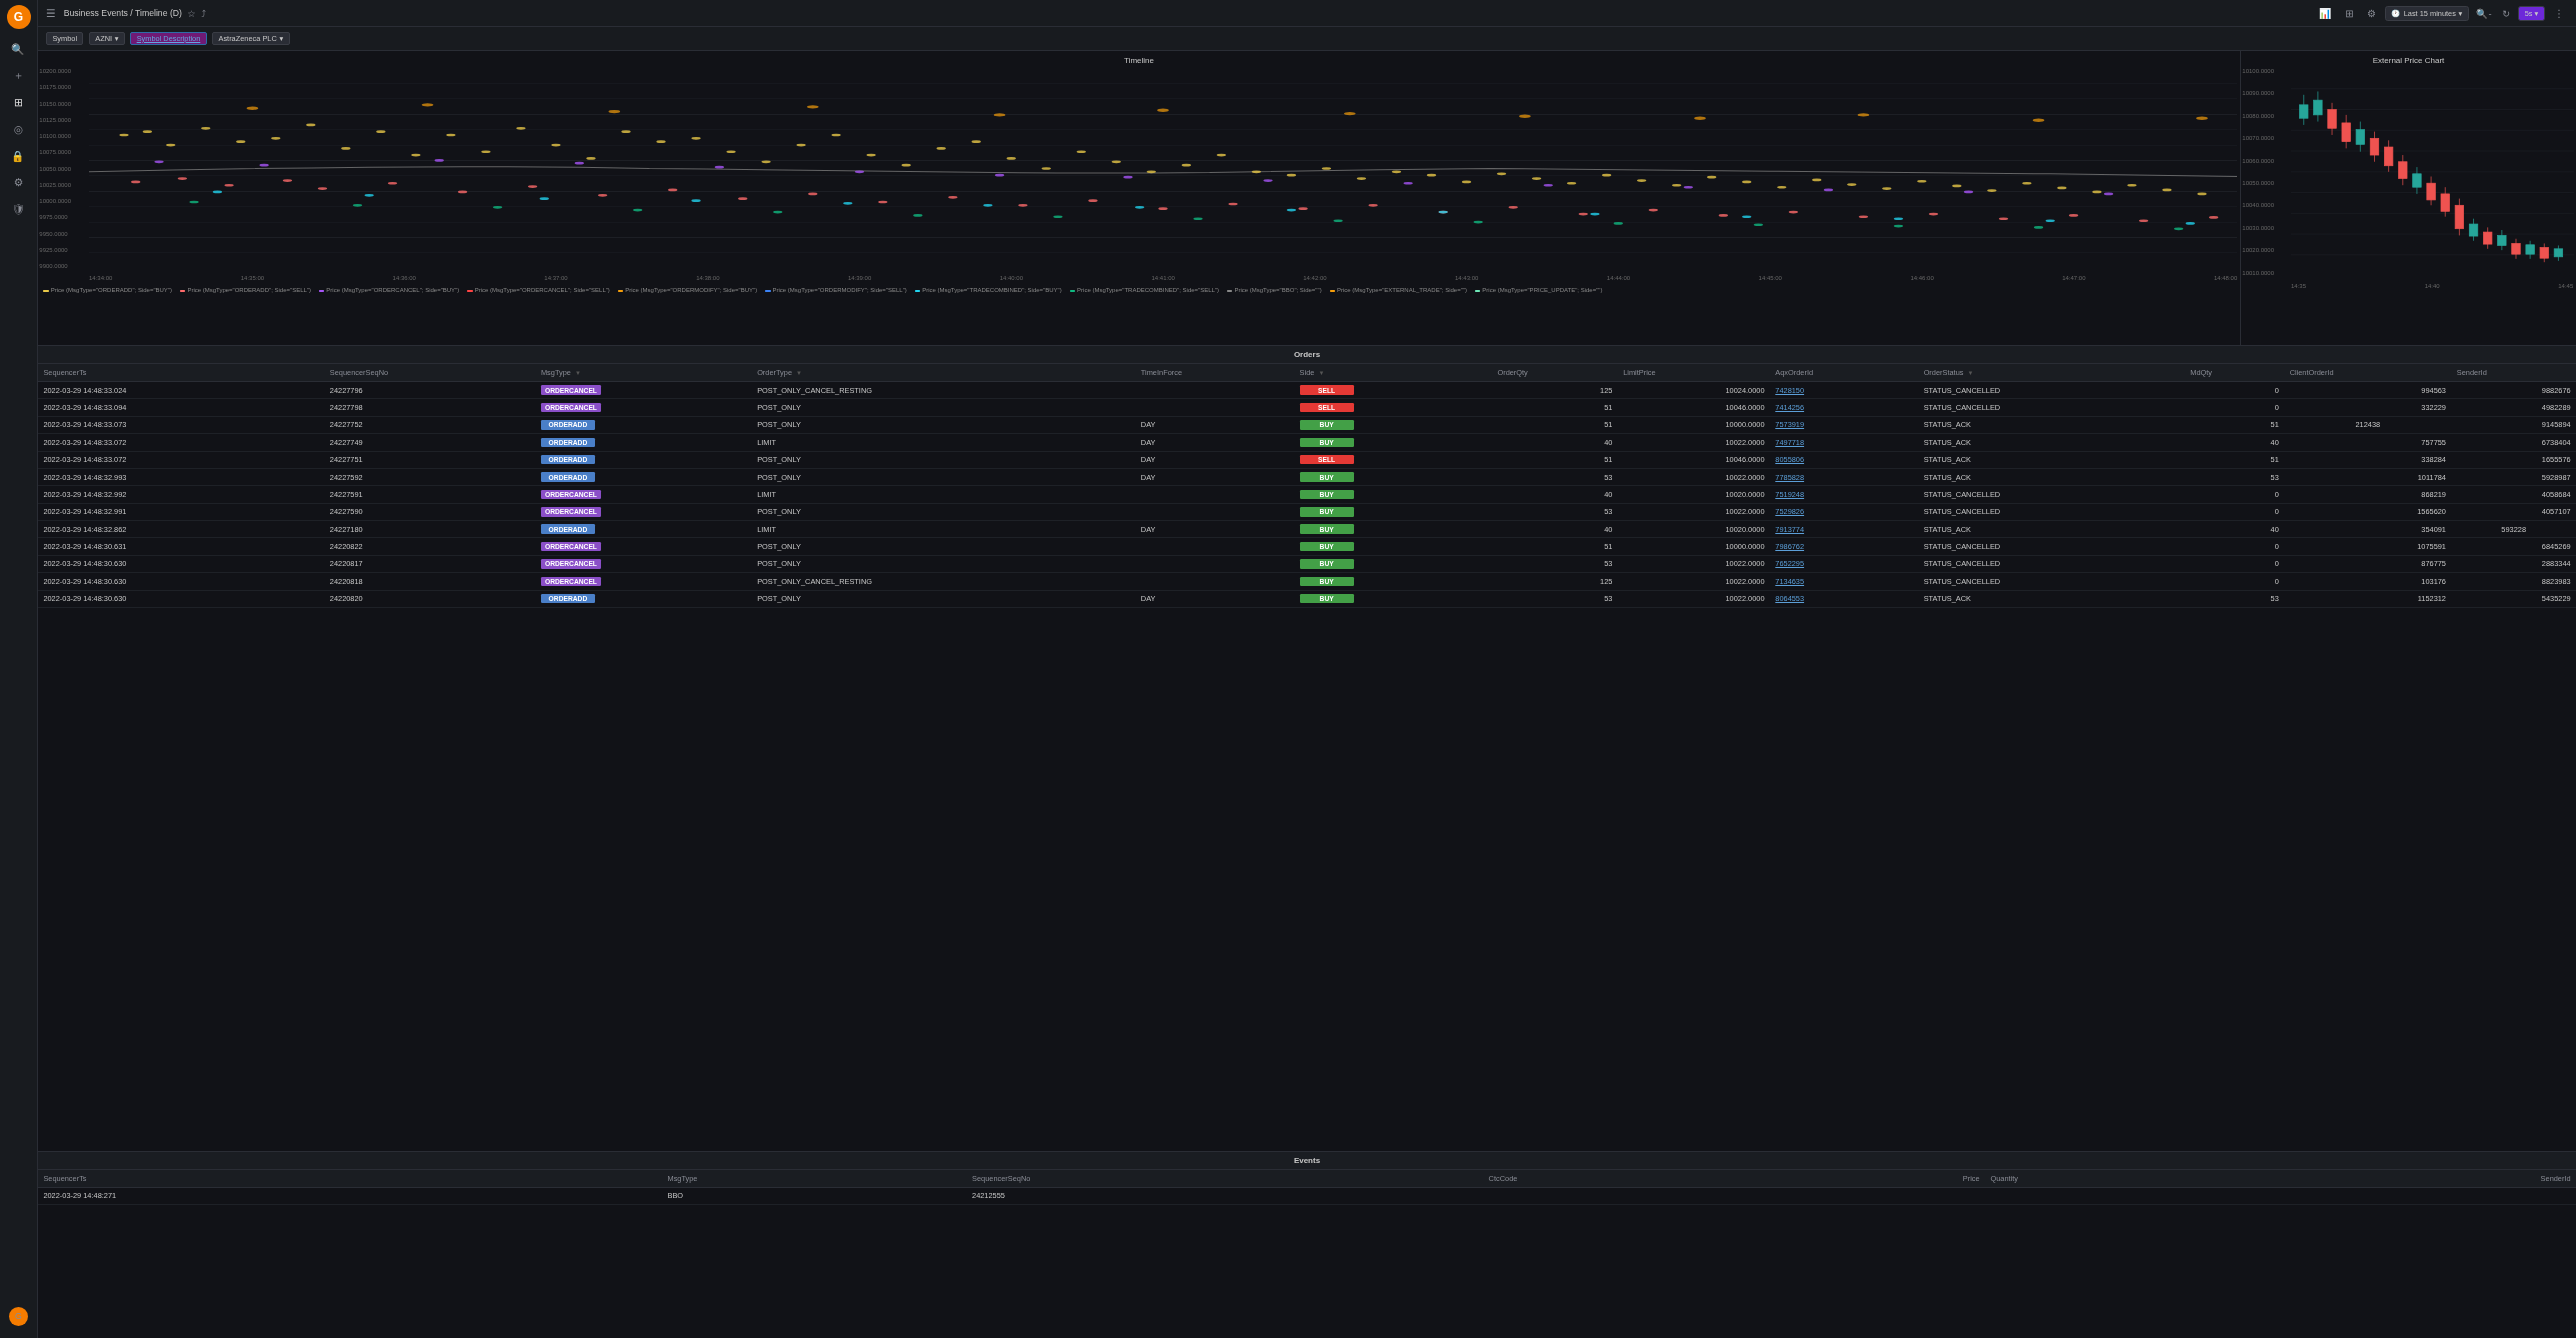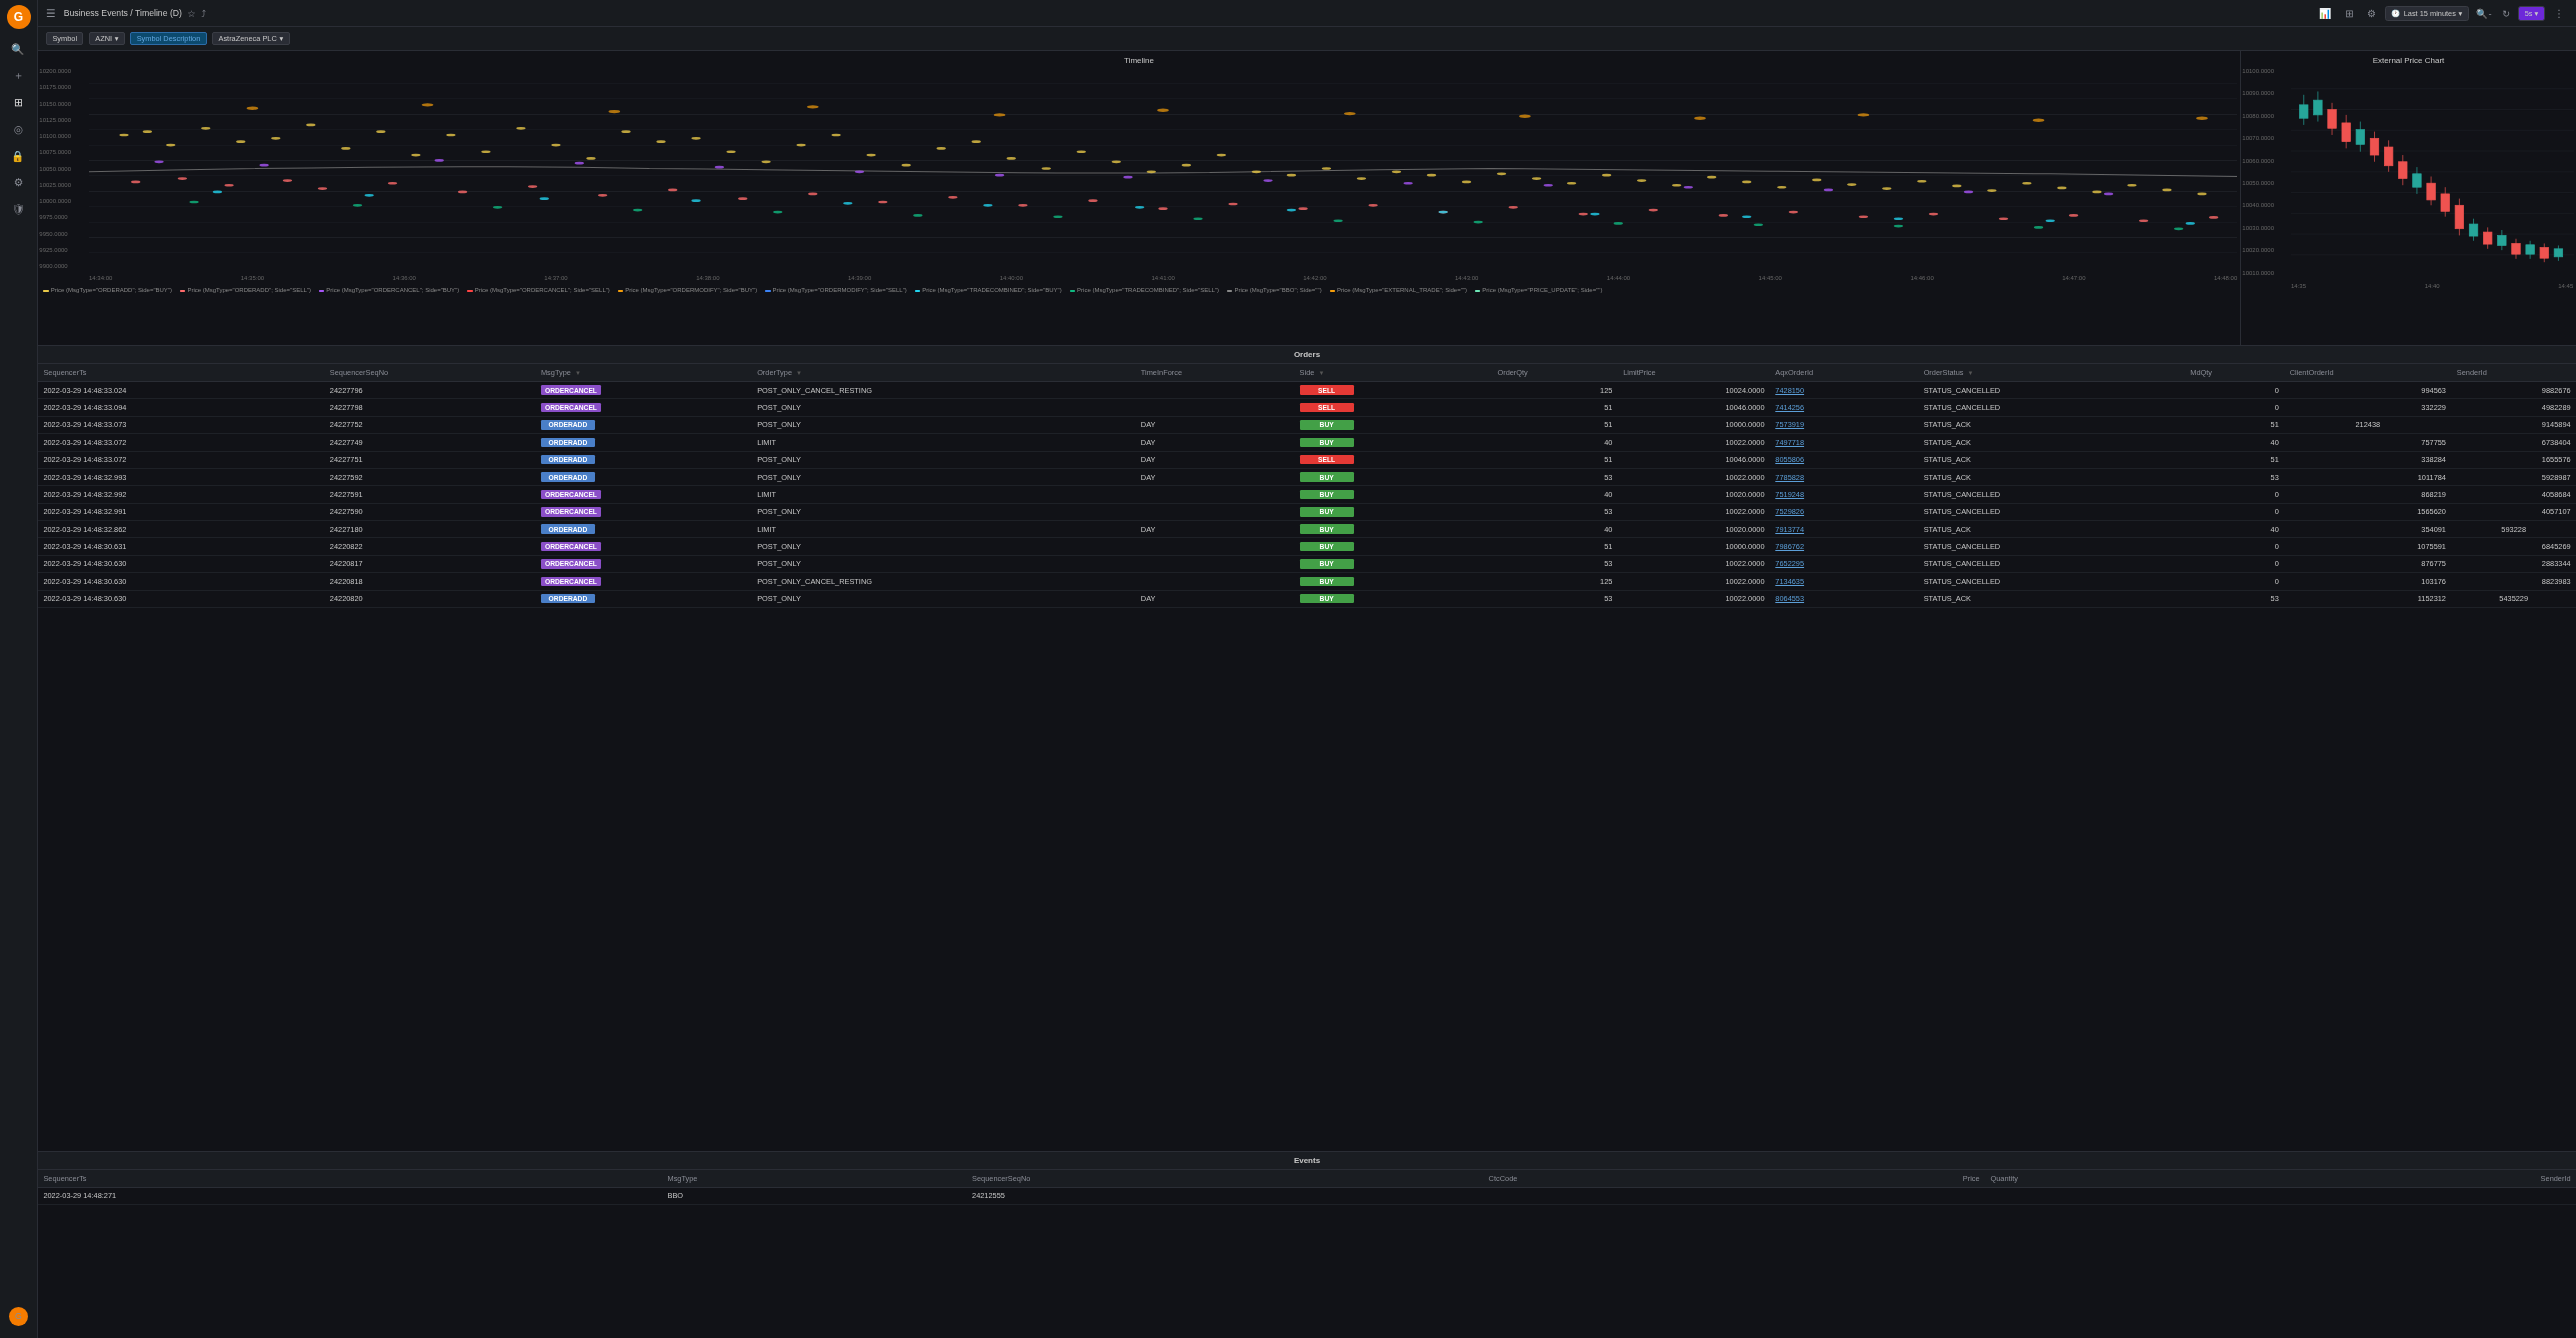--- a/index.html
+++ b/index.html
@@ -148,23 +148,24 @@
       border-radius: 2px;
       color: #c7c7c7;
       font-size: 7.4px;
       padding: 1.3px 5.4px;
       display: flex;
       align-items: center;
       gap: 2.7px;
       cursor: pointer;
     }
     .filter-tag.active-tab {
-      background: #0c4a6e;
+      background: #701a75;
       border-color: #2d6ca8;
       color: #63a7e0;
+      text-decoration: underline;
     }
     .filter-dropdown {
       background: #2a2d35;
       border: 0.7px solid #3a3d45;
       border-radius: 2px;
       color: #c7c7c7;
       font-size: 7.4px;
       padding: 1.3px 5.4px;
       display: flex;
       align-items: center;
@@ -953,21 +954,21 @@
     <td><span class="badge badge-orderadd">ORDERADD</span></td>
     <td>POST_ONLY</td>
     <td>DAY</td>
     <td><span class="badge badge-buy">BUY</span></td>
     <td style="text-align:right;">53</td>
     <td style="text-align:right;">10022.0000</td>
     <td class="link-cell">8064553</td>
     <td>STATUS_ACK</td>
     <td style="text-align:right;">53</td>
     <td style="text-align:right;">1152312</td>
-    <td style="text-align:center;">5435229</td>
+    <td style="text-align:right;">5435229</td>
   </tr>
           </tbody>
       </table>
     </div>
   </div>
 
   <div class="bottom-section">
     <div class="section-header">Events</div>
     <div class="table-container">
       <table>

